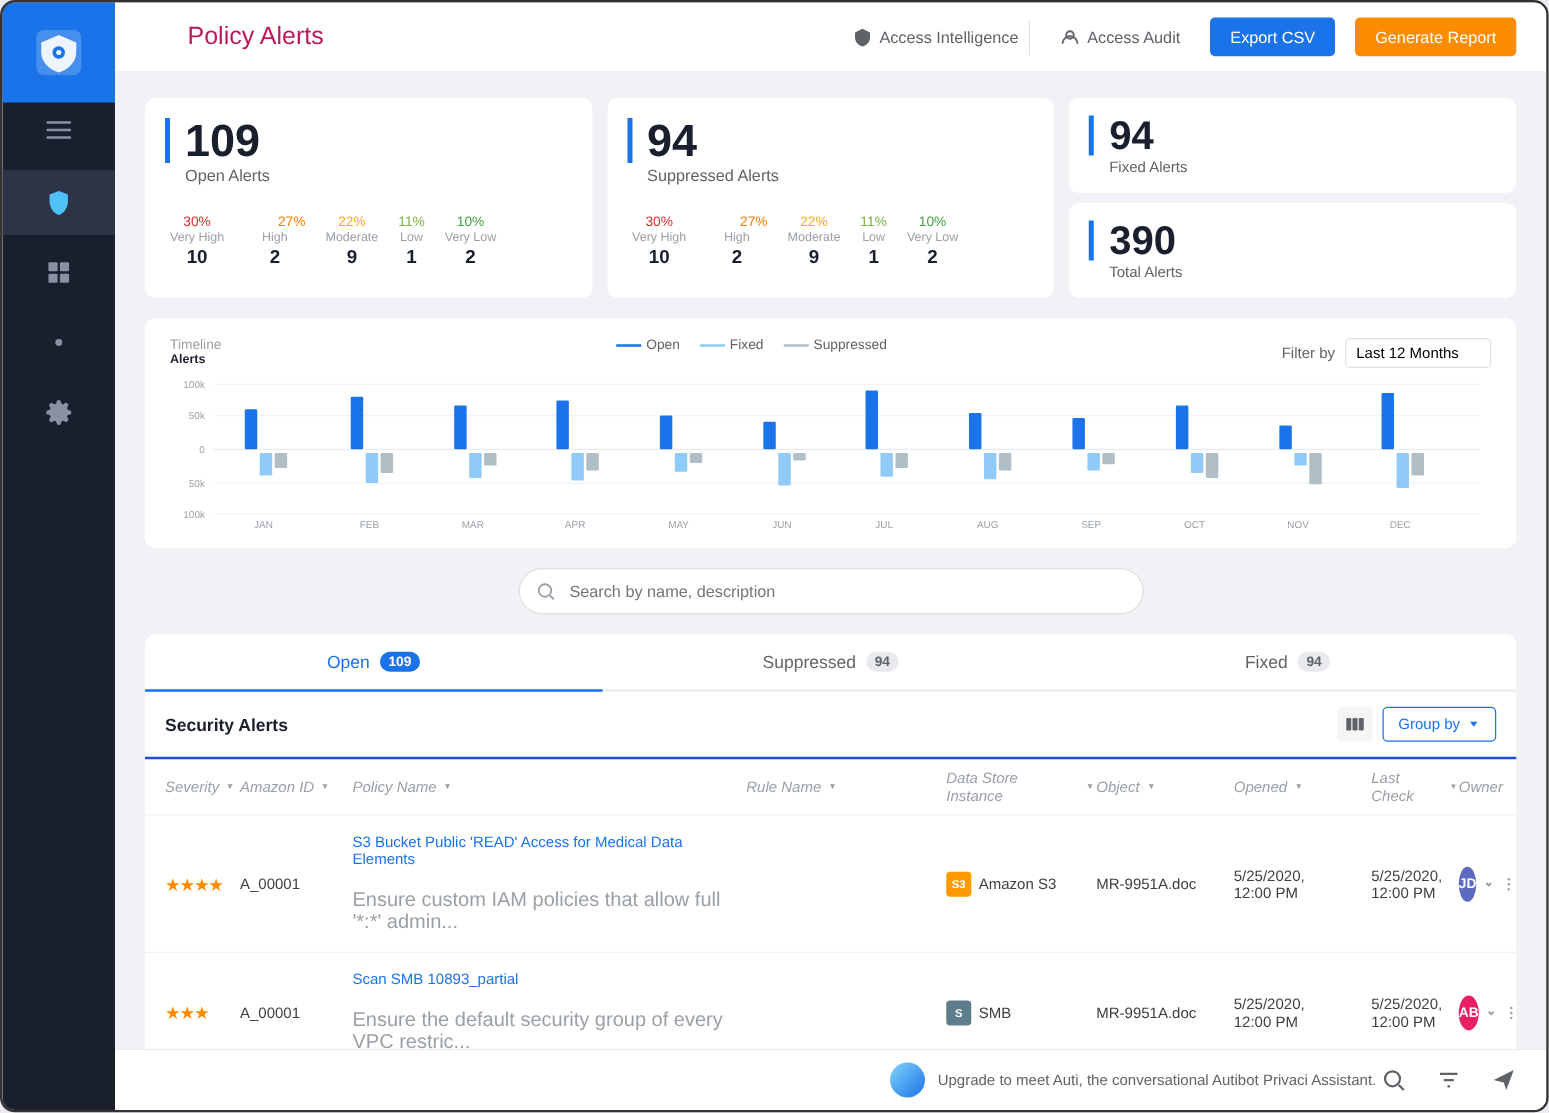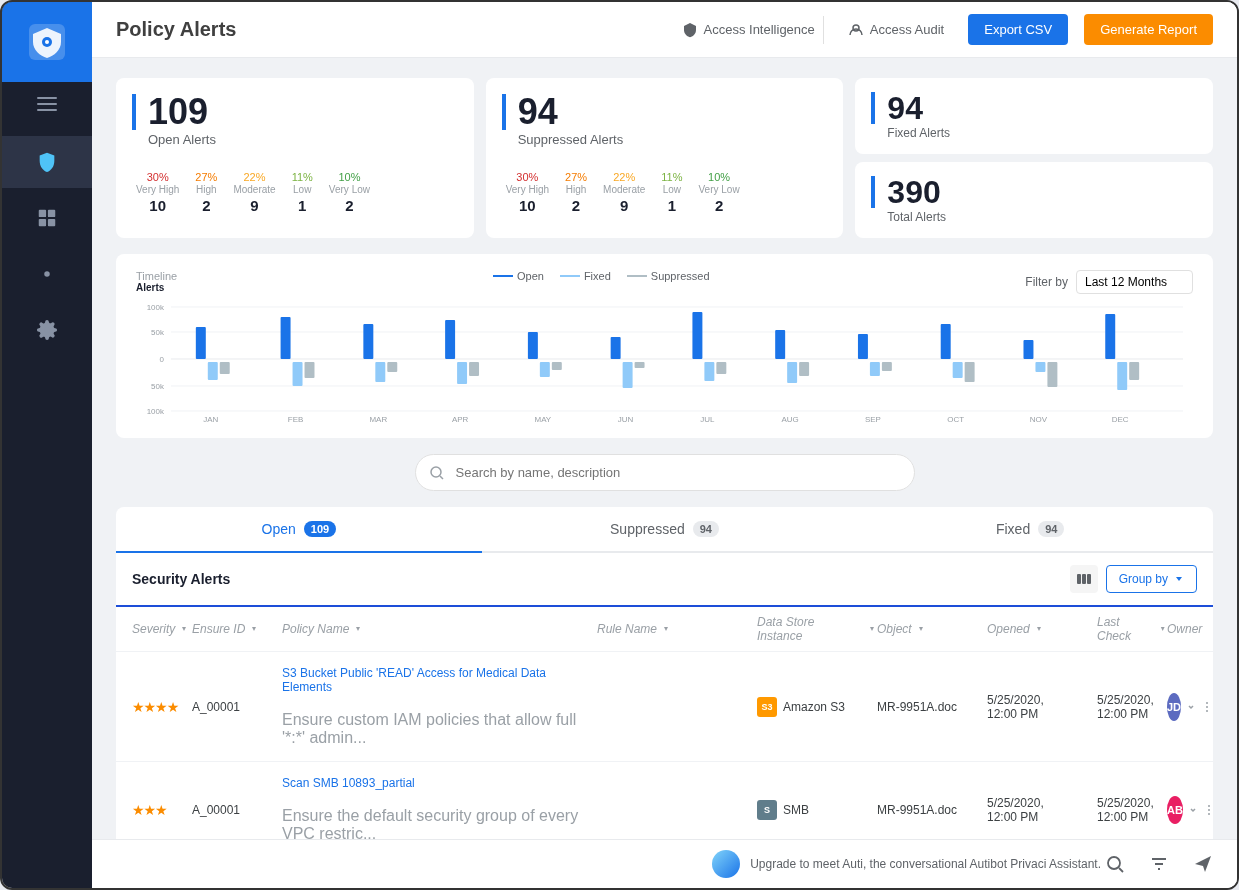--- a/index.html
+++ b/index.html
@@ -17,21 +17,21 @@
     .sidebar-nav-item { width: 90px; height: 52px; display: flex; align-items: center; justify-content: center; cursor: pointer; border-radius: 0; position: relative; }
     .sidebar-nav-item.active { background: #2d3447; }
     .sidebar-nav-item svg { width: 22px; height: 22px; fill: #8892a4; }
     .sidebar-nav-item.active svg { fill: #4fc3f7; }
 
     
     .main-content { flex: 1; display: flex; flex-direction: column; background: #f0f2f5; overflow: hidden; }
 
     
     .header { background: white; padding: 12px 24px; display: flex; align-items: center; justify-content: space-between; border-bottom: 1px solid #e8eaed; min-height: 56px; }
-    .header-title { font-size: 20px; font-weight: 700; color: #404040; }
+    .header-title { font-size: 20px; font-weight: 400; color: #be185d; margin-left: 34px; }
     .header-actions { display: flex; align-items: center; gap: 16px; }
     .header-link { display: flex; align-items: center; gap: 6px; color: #5f6368; font-size: 13px; cursor: pointer; padding: 6px 8px; border-right: 1px solid #e0e0e0; }
     .header-link:last-of-type { border-right: none; }
     .header-link svg { width: 16px; height: 16px; }
     .btn { padding: 8px 16px; border-radius: 4px; font-size: 13px; font-weight: 500; cursor: pointer; border: none; display: flex; align-items: center; gap: 6px; }
     .btn-export { background: #1a73e8; color: white; }
     .btn-generate { background: #fb8c00; color: white; }
 
     
     .content-area { flex: 1; overflow-y: auto; padding: 20px 24px; }
@@ -47,21 +47,21 @@
     .stat-right-item { background: white; border-radius: 8px; padding: 14px 16px; }
     .stat-right-number { font-size: 32px; font-weight: 700; color: #1a1f2e; padding-left: 12px; border-left: 4px solid #1a73e8; line-height: 1; }
     .stat-right-label { color: #5f6368; font-size: 12px; margin-left: 16px; margin-top: 2px; }
 
     .severity-row { display: flex; gap: 16px; padding: 8px 4px 0; }
     .severity-item { text-align: center; }
     .severity-pct { font-size: 11px; font-weight: 500; margin-bottom: 1px; }
     .severity-label { font-size: 10px; color: #9aa0a6; margin-bottom: 2px; }
     .severity-val { font-size: 15px; font-weight: 700; color: #1a1f2e; }
     .very-high { color: #d32f2f; }
-    .high { color: #f57c00; }
+    .high { color: #f57c00; margin-left: 27px; }
     .moderate { color: #f9a825; }
     .low { color: #7cb342; }
     .very-low { color: #43a047; }
 
     
     .chart-card { background: white; border-radius: 8px; padding: 16px 20px; margin-bottom: 16px; }
     .chart-header { display: flex; align-items: flex-start; justify-content: space-between; margin-bottom: 8px; }
     .chart-title-group { }
     .chart-subtitle { font-size: 11px; color: #9aa0a6; }
     .chart-title { font-size: 10px; font-weight: 600; color: #1a1f2e; }
@@ -434,21 +434,21 @@
           </div>
 
           <div class="table-cols">
             <div class="col-header">
               <span>Severity</span>
               <svg viewBox="0 0 10 10">
                   <path d="M3 3l2 4 2-4z" fill="#9aa0a6"></path>
                 </svg>
             </div>
             <div class="col-header">
-              <span>Ensure ID</span>
+              <span>Amazon ID</span>
               <svg viewBox="0 0 10 10">
                   <path d="M3 3l2 4 2-4z" fill="#9aa0a6"></path>
                 </svg>
             </div>
             <div class="col-header">
               <span>Policy Name</span>
               <svg viewBox="0 0 10 10">
                   <path d="M3 3l2 4 2-4z" fill="#9aa0a6"></path>
                 </svg>
             </div>

